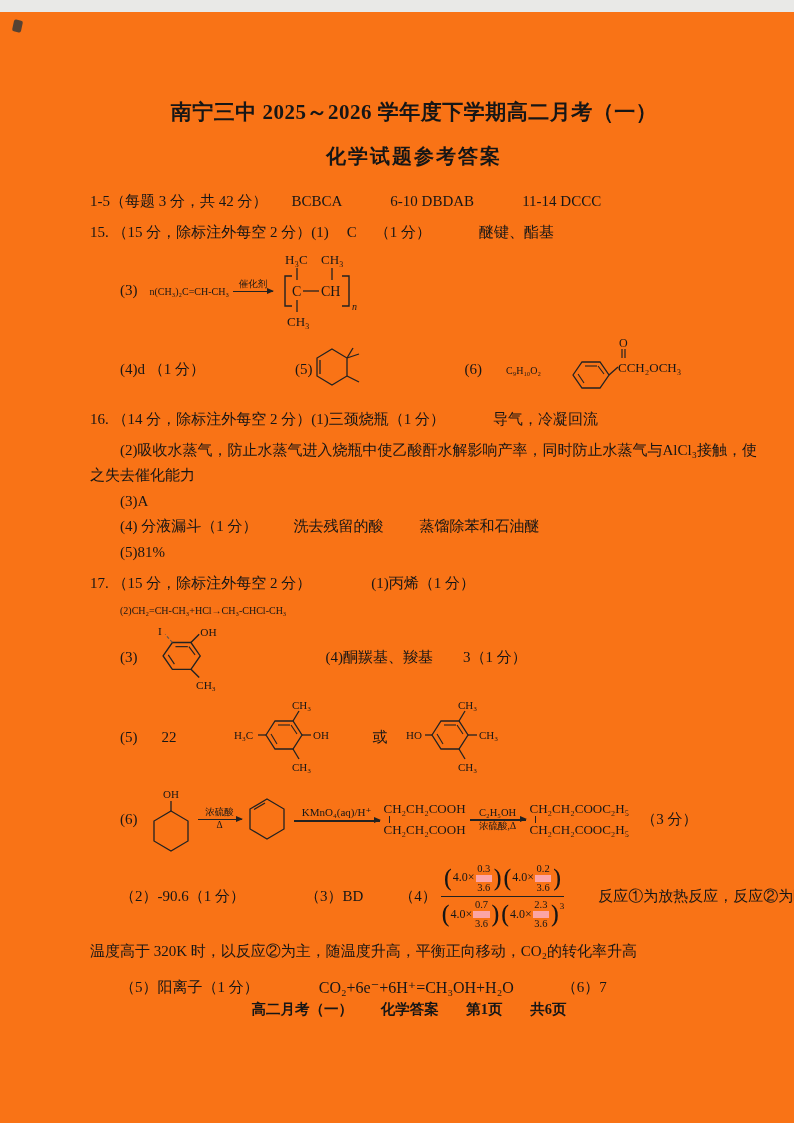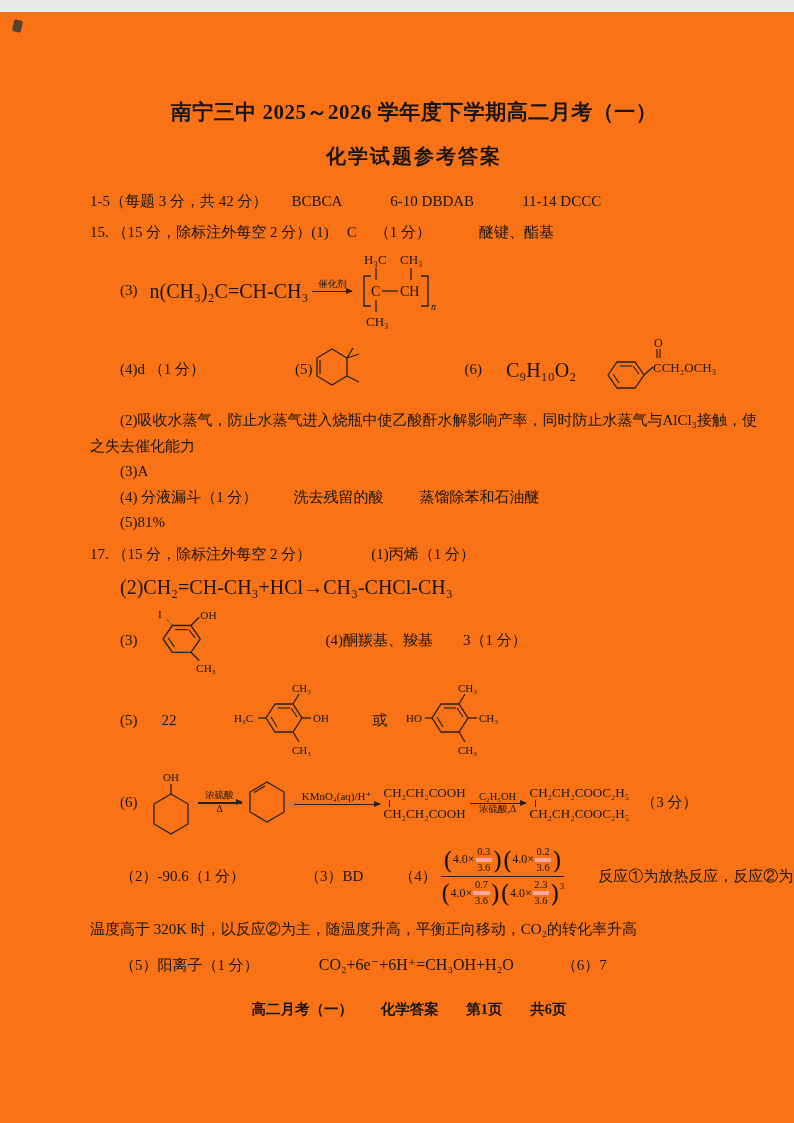--- a/index.html
+++ b/index.html
@@ -8,37 +8,37 @@
   .artifact{position:absolute;left:13px;top:8px;width:9px;height:12px;background:#3a3a38;
             transform:rotate(12deg);border-radius:2px;opacity:.85;}
   .content{position:absolute;left:90px;top:86px;width:648px;}
   .title{text-align:center;font-size:21px;font-weight:700;letter-spacing:.5px;}
   .subtitle{text-align:center;font-size:20px;font-weight:700;margin-top:17px;letter-spacing:2px;}
   .l{font-size:15px;line-height:1.3;margin-top:11px;white-space:nowrap;}
   .ind{padding-left:30px;}
   .row{display:flex;align-items:center;}
   .g12{margin-left:12px}.g18{margin-left:18px}.g24{margin-left:24px}.g30{margin-left:30px}
   .g36{margin-left:36px}.g48{margin-left:48px}.g60{margin-left:60px}.g90{margin-left:90px}
-  .chem{font-size:20px;}
+  .chem{font-size:10px;}
   
   .arrow{display:inline-flex;flex-direction:column;align-items:center;justify-content:center;margin:0 4px;vertical-align:middle;}
   .atop,.abot{font-size:9.5px;line-height:1.25;white-space:nowrap;min-height:11px;}
   .ashaft{position:relative;height:1.3px;background:#222;width:100%;}
   .ashaft::after{content:"";position:absolute;right:-1px;top:-3.2px;width:0;height:0;
     border-left:7px solid #222;border-top:3.2px solid transparent;border-bottom:3.2px solid transparent;}
   
   .stack{display:inline-flex;flex-direction:column;font-size:13px;line-height:1.05;}
   .vbond{width:1.2px;height:7px;background:#222;margin-left:5px;}
   
   .kwrap{display:inline-flex;flex-direction:column;align-items:center;vertical-align:middle;margin:0 4px;}
   .krow{display:inline-flex;align-items:center;font-size:12px;}
   .kbar{display:block;height:1.3px;background:#222;align-self:stretch;margin:2px 0;}
   .bigp{font-size:25px;font-weight:400;line-height:1;font-family:"DejaVu Serif",serif;}
   .frac{display:inline-flex;flex-direction:column;align-items:center;font-size:10.5px;line-height:1.15;margin:0 1px;}
-  .ft{border-bottom:4px solid #fca5a5;padding:0 1.5px;}
+  .ft{border-bottom:7px solid #fca5a5;padding:0 1.5px;}
   .kexp{font-size:9px;align-self:flex-start;margin-top:2px;}
   svg{overflow:visible;}
   svg text{font-family:"Liberation Serif","DejaVu Serif",serif;fill:#161616;}
   .footer{position:absolute;left:12px;top:988px;width:100%;text-align:center;font-size:14.5px;font-weight:700;}
   .footer span{margin:0 12px;}
 </style>
 </head>
 <body>
 
 <div class="page">
@@ -105,20 +105,24 @@
         <line x1="7" y1="33" x2="13" y2="42" stroke="#222" stroke-width="1.1"></line>
         <line x1="27" y1="25" x2="33" y2="33" stroke="#222" stroke-width="1.1"></line>
         <line x1="38" y1="34" x2="47" y2="26" stroke="#222" stroke-width="1.3"></line>
         <line x1="51" y1="17" x2="51" y2="8" stroke="#222" stroke-width="1.2"></line>
         <line x1="54" y1="17" x2="54" y2="8" stroke="#222" stroke-width="1.2"></line>
         <text x="48" y="6" font-size="12">O</text>
         <text x="47" y="31" font-size="13">CCH₂OCH₃</text>
       </svg>
     </div>
 
+    <div class="l row" style="margin-top:10px">
+      <span>16.  （14 分，除标注外每空 2 分）(1)三颈烧瓶（1 分）</span>
+      <span class="g48">导气，冷凝回流</span>
+    </div>
     <div class="l ind">(2)吸收水蒸气，防止水蒸气进入烧瓶中使乙酸酐水解影响产率，同时防止水蒸气与AlCl₃接触，使</div>
     <div class="l" style="margin-top:6px">之失去催化能力</div>
     <div class="l ind" style="margin-top:6px">(3)A</div>
     <div class="l row ind" style="margin-top:6px">
       <span>(4) 分液漏斗（1 分）</span>
       <span class="g36">洗去残留的酸</span>
       <span class="g36">蒸馏除苯和石油醚</span>
     </div>
     <div class="l ind" style="margin-top:6px">(5)81%</div>
 

